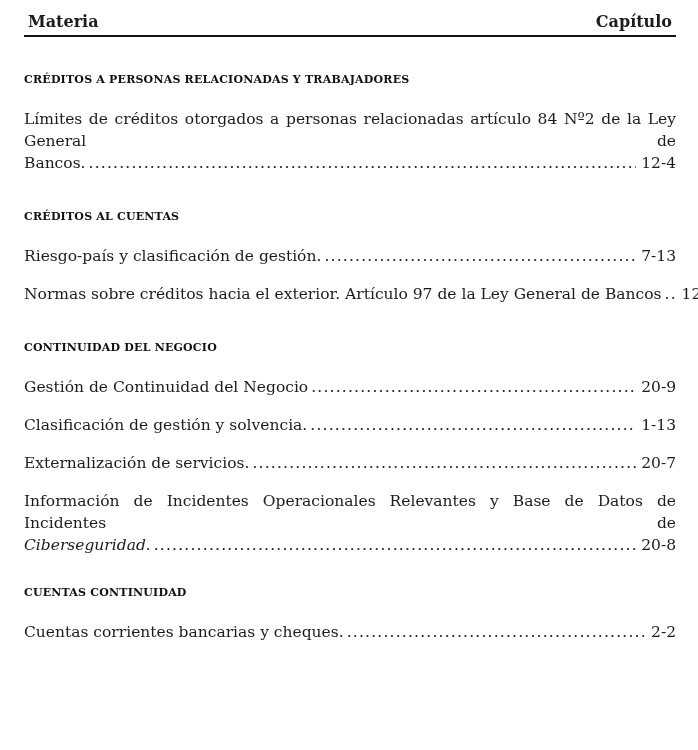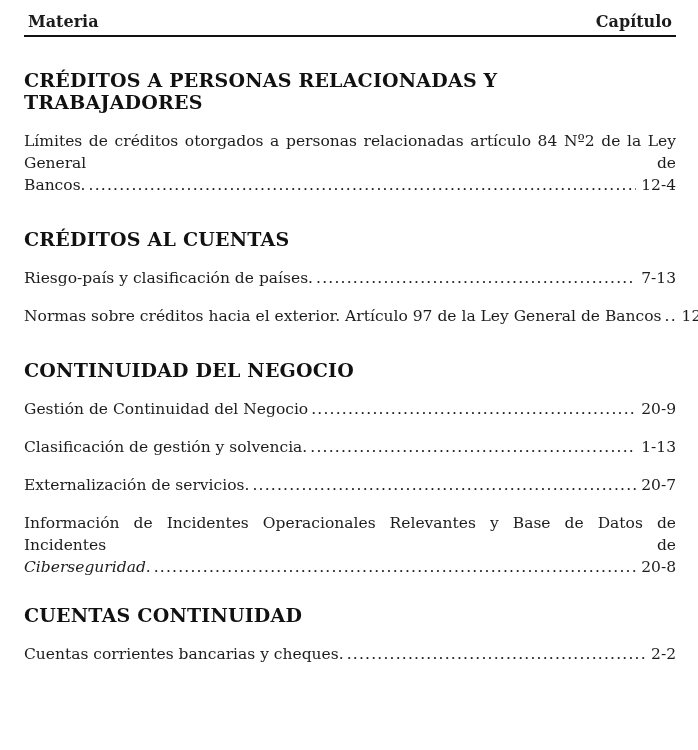--- a/index.html
+++ b/index.html
@@ -20,21 +20,21 @@
     justify-content: space-between;
     align-items: baseline;
     font-weight: bold;
     font-size: 16px;
     padding: 0 4px 4px 4px;
     border-bottom: 2px solid #111;
   }
   
   .section-title {
     font-weight: bold;
-    font-size: 19px;
+    font-size: 11px;
     line-height: 22px;
     margin: 32px 0 17px 0;
     letter-spacing: 0.2px;
     color: #111;
   }
   .section-title.tight { margin-top: 26px; }
   
   .entry { margin: 16px 0; line-height: 22px; }
   .entry.gap-lg { margin-top: 30px; }
   .entry-row {
@@ -84,21 +84,21 @@
       <span class="leader"></span>
       <span class="page-num">12-4</span>
     </div>
   </div>
 
 
   <div class="section-title">CRÉDITOS AL CUENTAS</div>
 
   <div class="entry">
     <div class="entry-row">
-      <span class="entry-text">Riesgo-país y clasificación de países.</span>
+      <span class="entry-text">Riesgo-país y clasificación de gestión.</span>
       <span class="leader"></span>
       <span class="page-num">7-13</span>
     </div>
   </div>
 
   <div class="entry">
     <div class="entry-row">
       <span class="entry-text">Normas sobre créditos hacia el exterior. Artículo 97 de la Ley General de Bancos</span>
       <span class="leader"></span>
       <span class="page-num">12-15</span>

